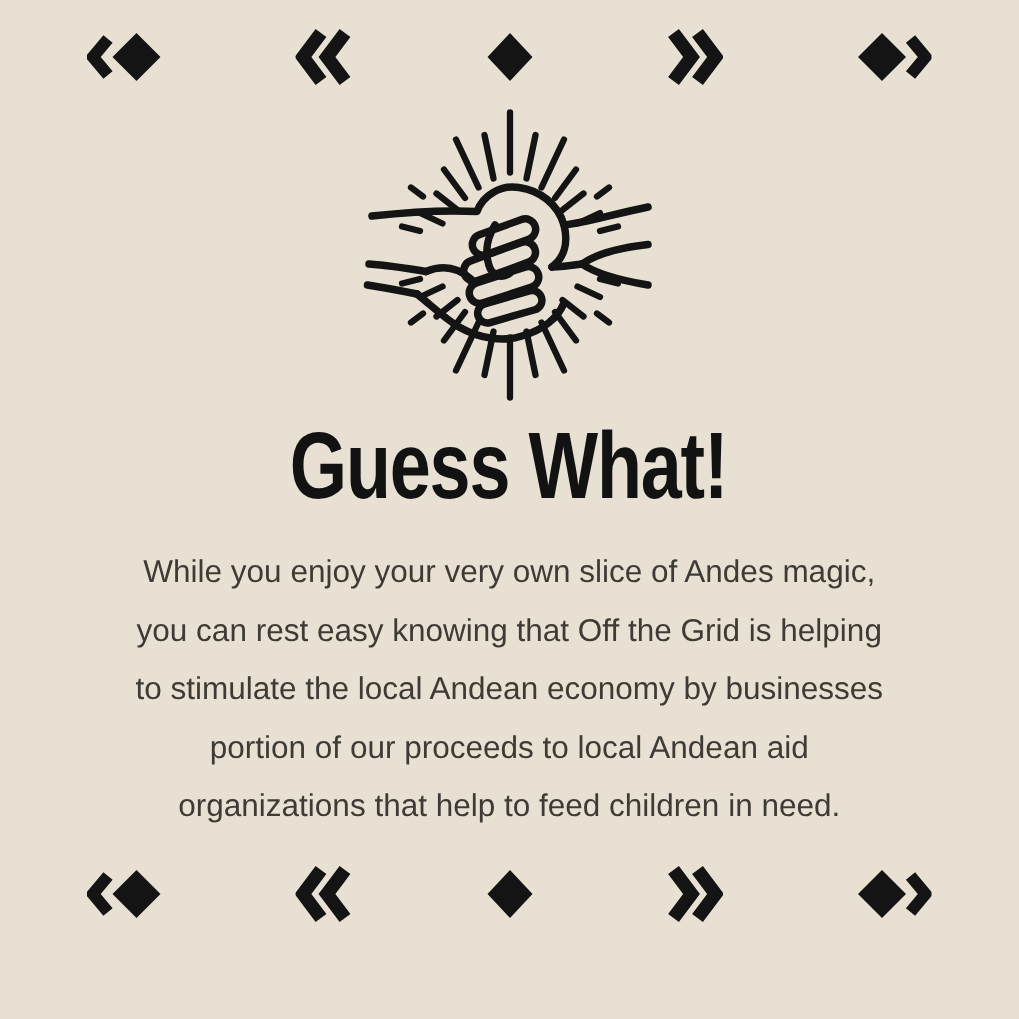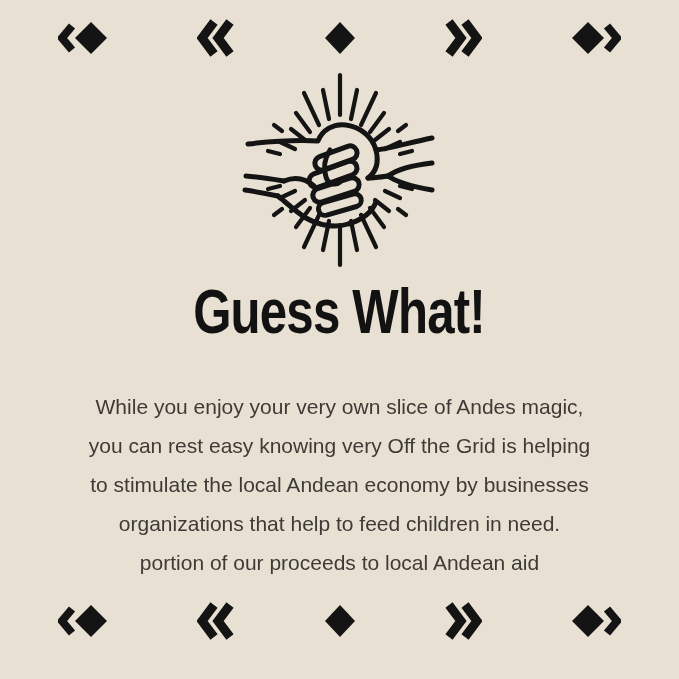--- a/index.html
+++ b/index.html
@@ -38,21 +38,21 @@
     text-align: center;
     width: 100%;
   }
   h1.headline .condense {
     display: inline-block;
     transform: scaleX(0.78);
     transform-origin: center;
     white-space: nowrap;
   }
   .body-text {
-    margin-top: 44px;
+    margin-top: 19px;
     text-align: center;
     color: #3e3b36;
     font-size: 21px;
     line-height: 39px;
     flex: 0 0 auto;
   }
   .body-text .line { white-space: nowrap; }
   .stroke-ink { stroke: #141414; fill: none; }
 </style>
 </head>
@@ -153,24 +153,24 @@
       </g>
     </svg>
   </div>
 
   <h1 class="headline">
     <span class="condense">Guess What!</span>
   </h1>
 
   <div class="body-text">
     <div class="line">While you enjoy your very own slice of Andes magic,</div>
-    <div class="line">you can rest easy knowing very Off the Grid is helping</div>
+    <div class="line">you can rest easy knowing that Off the Grid is helping</div>
     <div class="line">to stimulate the local Andean economy by businesses</div>
+    <div class="line">portion of our proceeds to local Andean aid</div>
     <div class="line">organizations that help to feed children in need.</div>
-    <div class="line">portion of our proceeds to local Andean aid</div>
   </div>
 
   <div class="ornament-row bottom">
     <span class="ornament">
       <svg width="54" height="38" viewBox="0 0 54 38">
         <polyline points="14,7 4,19 14,31" stroke="#141414" stroke-width="8" fill="none"></polyline>
         <polygon points="33,3 49,19 33,35 17,19" fill="#141414"></polygon>
       </svg>
     </span>
     <span class="ornament">

